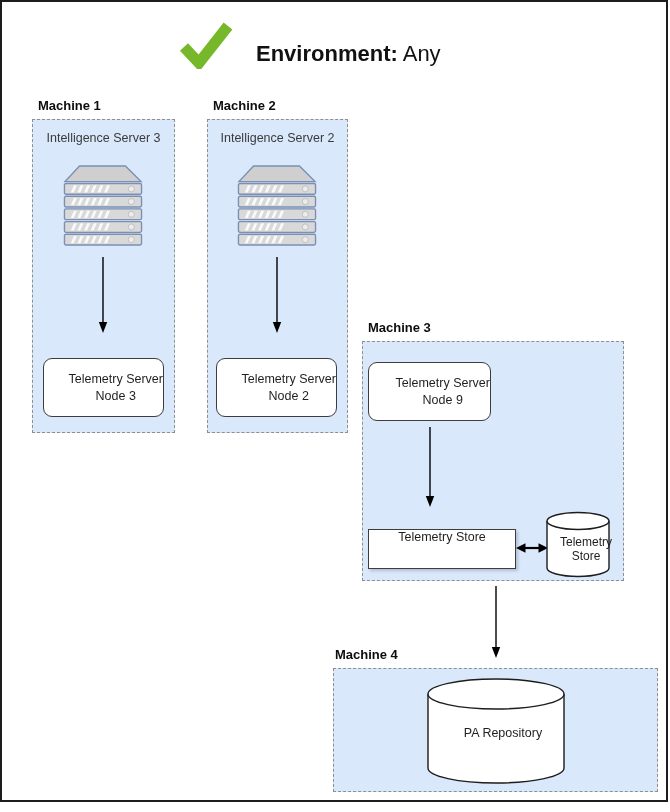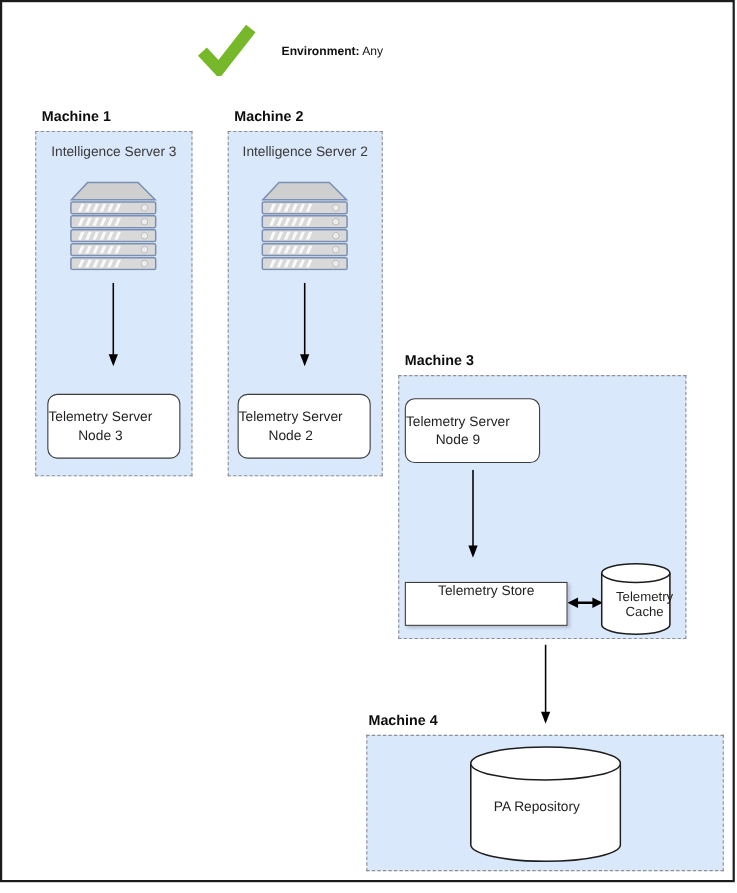--- a/index.html
+++ b/index.html
@@ -15,21 +15,21 @@
   .frame {
     position: absolute;
     left: 0; top: 0;
     width: 664px; height: 798px;
     border: 2px solid #1c1c1c;
     background: #fff;
   }
   
   .check-svg { position: absolute; left: 179px; top: 21px; }
   .check-mark { stroke: var(--accent-green, #76b82a); stroke-width: 11; fill: none; }
-  .env-title { position: absolute; left: 256px; top: 41px; font-size: 11px; color: #111; white-space: nowrap; }
+  .env-title { position: absolute; left: 256px; top: 41px; font-size: 22px; color: #111; white-space: nowrap; }
   .env-title b { font-weight: bold; }
 
   
   .machine-box {
     position: absolute;
     background: var(--machine-fill, #dae8fc);
     border: 1px dashed var(--machine-border, #8f8f8f);
   }
   .machine-label {
     position: absolute;
@@ -45,21 +45,21 @@
     color: #3a3a3a;
     white-space: nowrap;
   }
   .node-box {
     position: absolute;
     background: var(--shape-fill, #ffffff);
     border: 1.3px solid var(--shape-border, #3d3d3d);
     border-radius: 9px;
     display: flex;
     align-items: center;
-    justify-content: flex-start;
+    justify-content: flex-end;
     text-align: center;
     font-size: 12.5px;
     color: #1f1f1f;
     line-height: 1.3;
   }
   .store-box {
     position: absolute;
     background: var(--shape-fill, #ffffff);
     border: 1.3px solid var(--shape-border, #3d3d3d);
     display: flex;
@@ -183,27 +183,27 @@
   <line class="arrow-line-thick" x1="8" y1="7" x2="24" y2="7"></line>
   <polygon class="arrow-head" points="9.5,2.2 9.5,11.8 0,7"></polygon>
   <polygon class="arrow-head" points="22.5,2.2 22.5,11.8 32,7"></polygon>
 </svg>
 <svg class="cyl-svg" style="left:546px; top:511px;" width="64" height="67" viewBox="0 0 64 67">
   <path class="cyl-shape" d="M1,10 L1,57 A31,8.5 0 0 0 63,57 L63,10"></path>
   <ellipse class="cyl-shape" cx="32" cy="10" rx="31" ry="8.5"></ellipse>
 </svg>
 <div class="cyl-text cache-text" style="left:546px; top:535px; width:80px;">
   <span>Telemetry</span><br>
-  <span>Cache</span>
+  <span>Store</span>
 </div>
 
 <svg class="arrow-svg" style="left:490px; top:586px;" width="12" height="72" viewBox="0 0 12 72">
   <line class="arrow-line" x1="6" y1="0" x2="6" y2="62"></line>
   <polygon class="arrow-head" points="1.8,61 10.2,61 6,72"></polygon>
 </svg>
 
 <div class="machine-label" style="left:335px; top:647px;">Machine 4</div>
 <div class="machine-box" style="left:333px; top:668px; width:323px; height:122px;"></div>
 <svg class="cyl-svg" style="left:427px; top:678px;" width="138" height="107" viewBox="0 0 138 107">
   <path class="cyl-shape" d="M1,16 L1,90 A68,15 0 0 0 137,90 L137,16"></path>
   <ellipse class="cyl-shape" cx="69" cy="16" rx="68" ry="15"></ellipse>
 </svg>
-<div class="cyl-text repo-text" style="left:427px; top:726px; width:122px;">PA Repository</div>
+<div class="cyl-text repo-text" style="left:442px; top:726px; width:122px;">PA Repository</div>
 
 </body></html>

